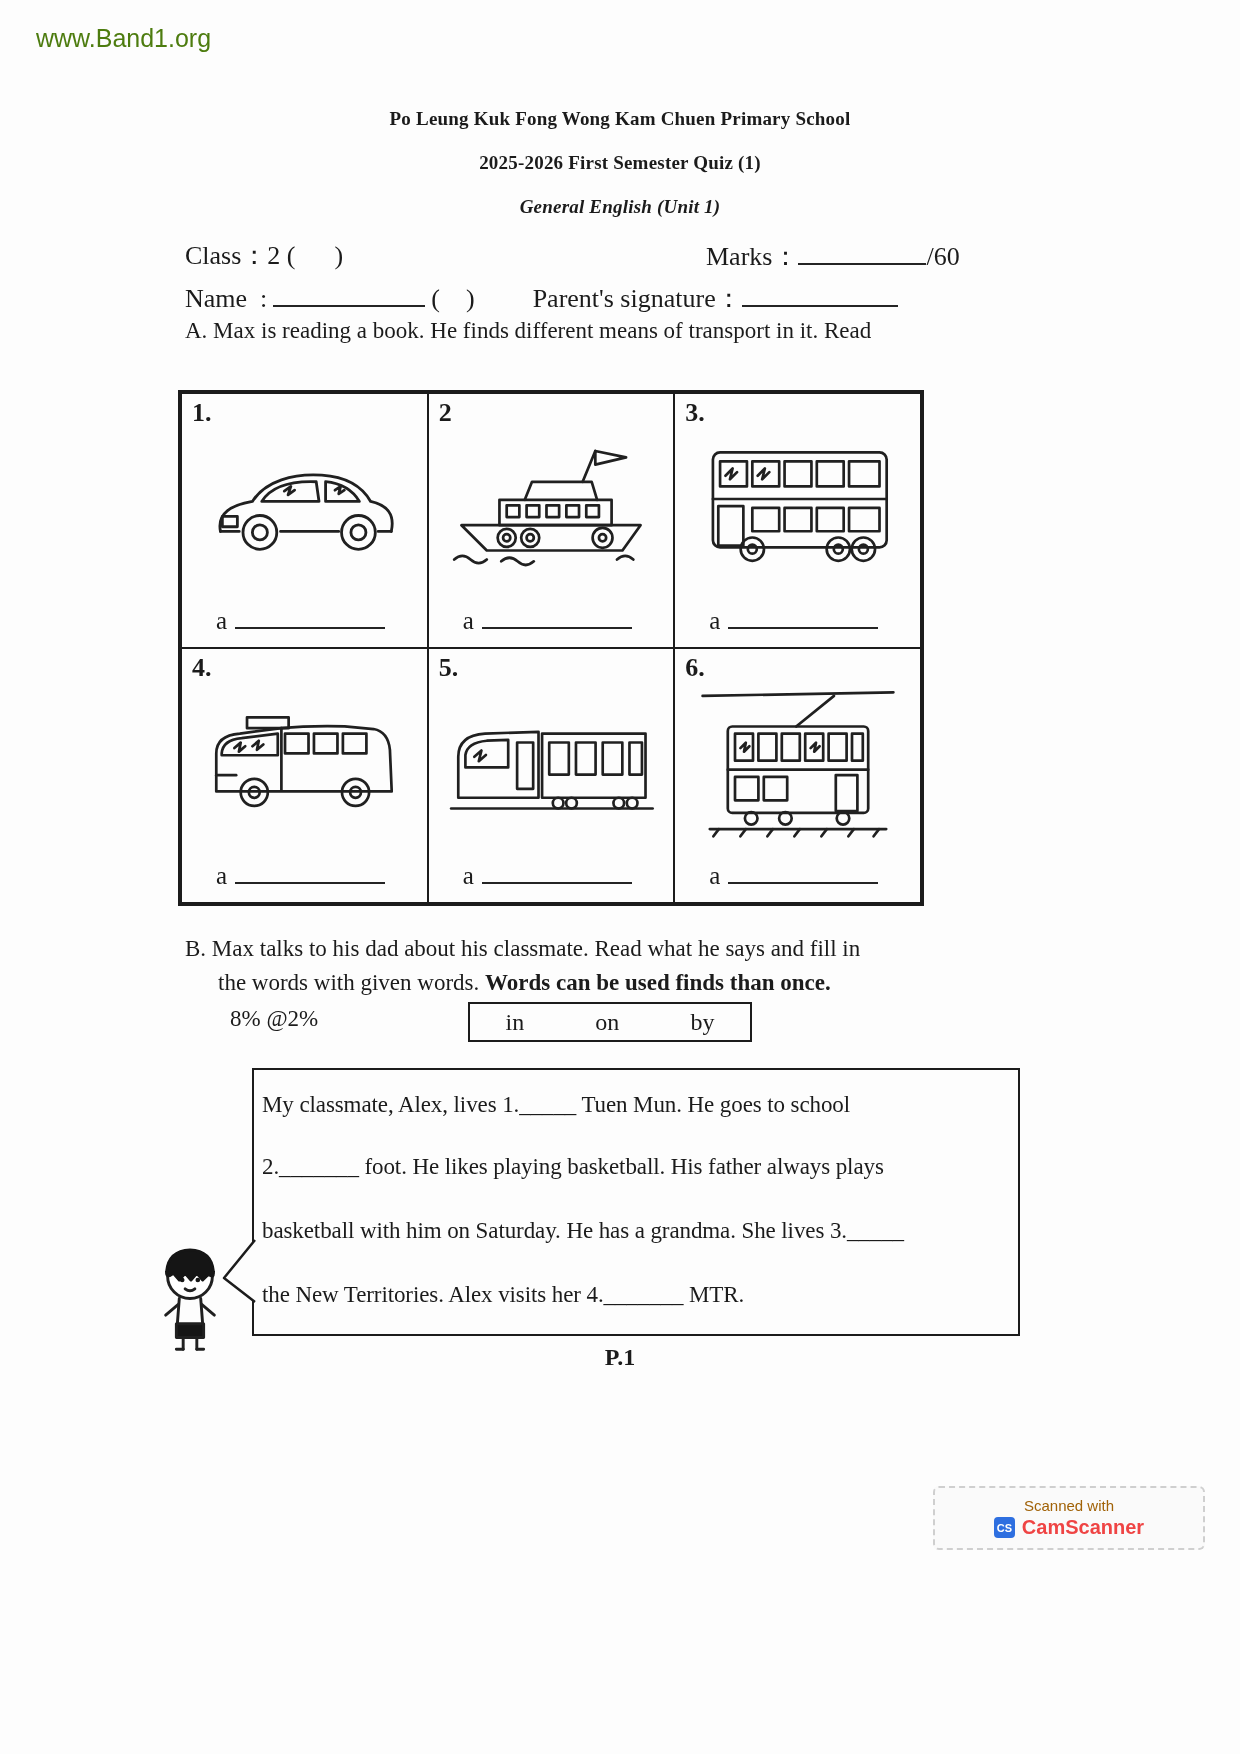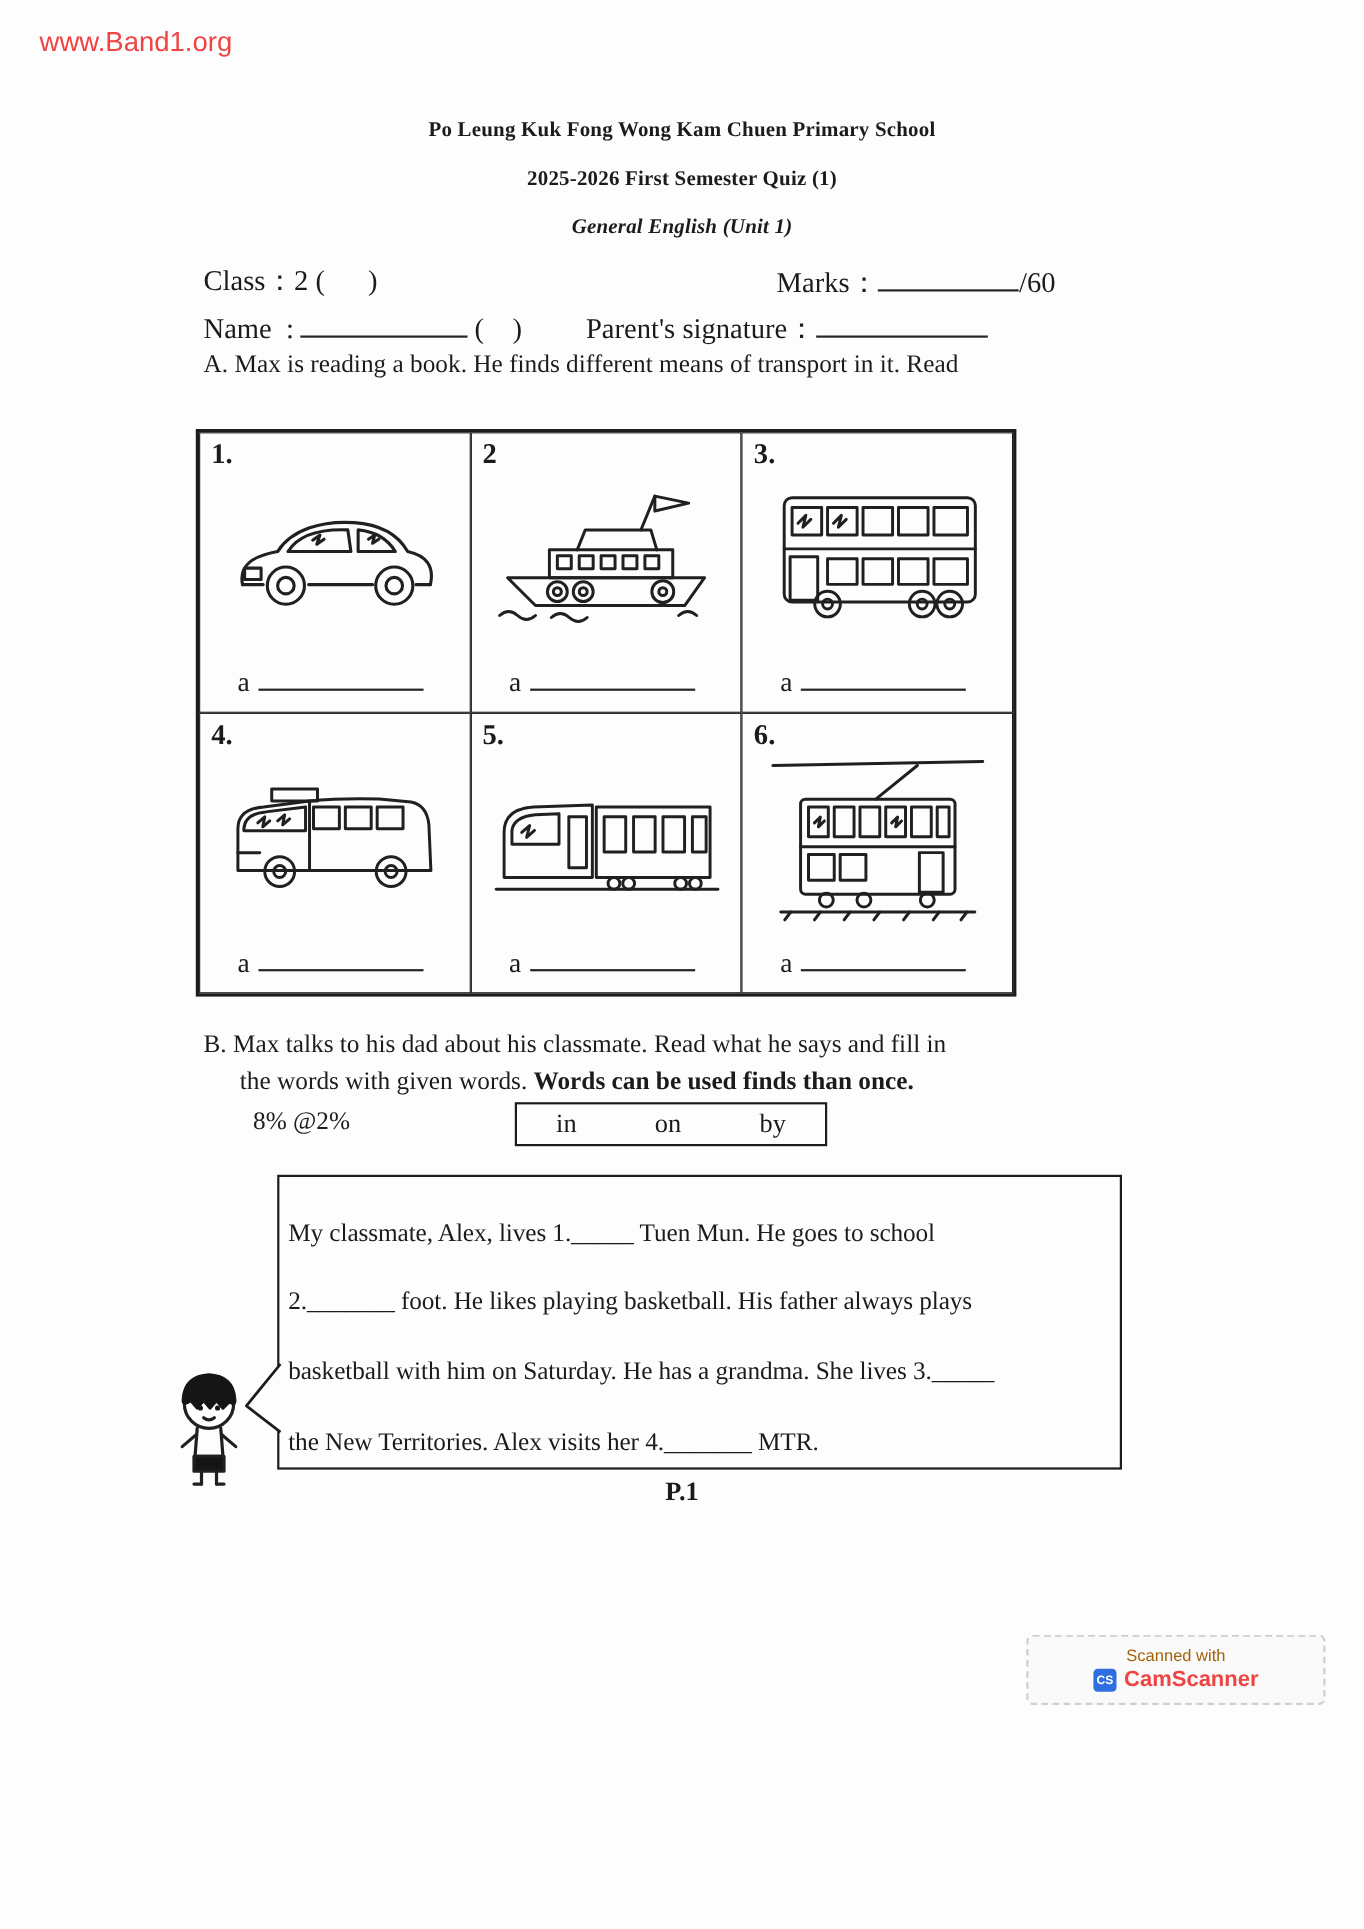--- a/index.html
+++ b/index.html
@@ -7,41 +7,41 @@
   body { font-family:"Liberation Serif","DejaVu Serif",serif; color:#1b1b1b; }
   .page { position:relative; width:1240px; height:1754px; background:#fdfdfd; overflow:hidden; margin:0 auto; }
   .abs { position:absolute; }
   .ctr { left:0; width:100%; text-align:center; }
   .bold { font-weight:700; }
   .pre { white-space:pre; }
   .title { font-size:19px; font-weight:700; letter-spacing:.2px; }
   .bodytxt { font-size:23px; }
   .infotxt { font-size:26px; }
   .bl { display:inline-block; border-bottom:2.2px solid #242424; height:1.05em; vertical-align:baseline; }
-  .watermark { font-family:"Liberation Sans","DejaVu Sans",sans-serif; font-size:25px; color:#ef4444; }
+  .watermark { font-family:"Liberation Sans","DejaVu Sans",sans-serif; font-size:25px; color:#4d7c0f; }
 
   .grid { position:absolute; left:178px; top:390px; width:746px; height:516px;
           display:grid; grid-template-columns:1fr 1fr 1fr; grid-template-rows:1fr 1fr;
           border:3px solid #1c1c1c; background:#fdfdfd; }
   .cell { border:1.6px solid #1c1c1c; position:relative; display:flex; align-items:center;
           justify-content:center; padding-top:26px; padding-bottom:52px; }
   .cell-num { position:absolute; top:4px; left:10px; font-size:26px; font-weight:600; }
   .cell-blank { position:absolute; bottom:12px; left:34px; font-size:25px; }
   .cell-blank .bl { width:150px; margin-left:8px; }
 
   svg.ink { stroke:#202020; fill:none; stroke-width:3; stroke-linecap:round; stroke-linejoin:round; }
 
   .wordbank { position:absolute; left:468px; top:1002px; width:284px; height:40px;
               border:2.5px solid #1c1c1c; display:flex; align-items:center;
               justify-content:space-around; font-size:24px; background:#fdfdfd; }
 
   .bubble { position:absolute; left:252px; top:1068px; width:768px; height:268px;
             border:2.5px solid #1c1c1c; background:#fdfdfd; }
   .bubble-tail { position:absolute; left:222px; top:1238px; z-index:2; }
-  .passage { position:absolute; left:262px; width:750px; font-size:23px; letter-spacing:-.1px;margin-top:16px; }
+  .passage { position:absolute; left:262px; width:750px; font-size:23px; letter-spacing:-.1px; }
 
   .badge { position:absolute; left:933px; top:1486px; width:272px; height:64px;
            border:2px dashed #cfcfcf; border-radius:6px; background:#fafafa;
            font-family:"Liberation Sans","DejaVu Sans",sans-serif;
            display:flex; flex-direction:column; align-items:center; justify-content:center; gap:2px; }
   .badge-top { font-size:15px; color:#a16207; }
   .badge-row { display:flex; align-items:center; gap:7px; }
   .cs-logo { width:21px; height:21px; border-radius:4px; background:#2e6fe0; color:#fff;
              font-size:11px; font-weight:700; display:flex; align-items:center; justify-content:center; }
   .badge-brand { font-size:20px; font-weight:600; color:#ef4444; }

